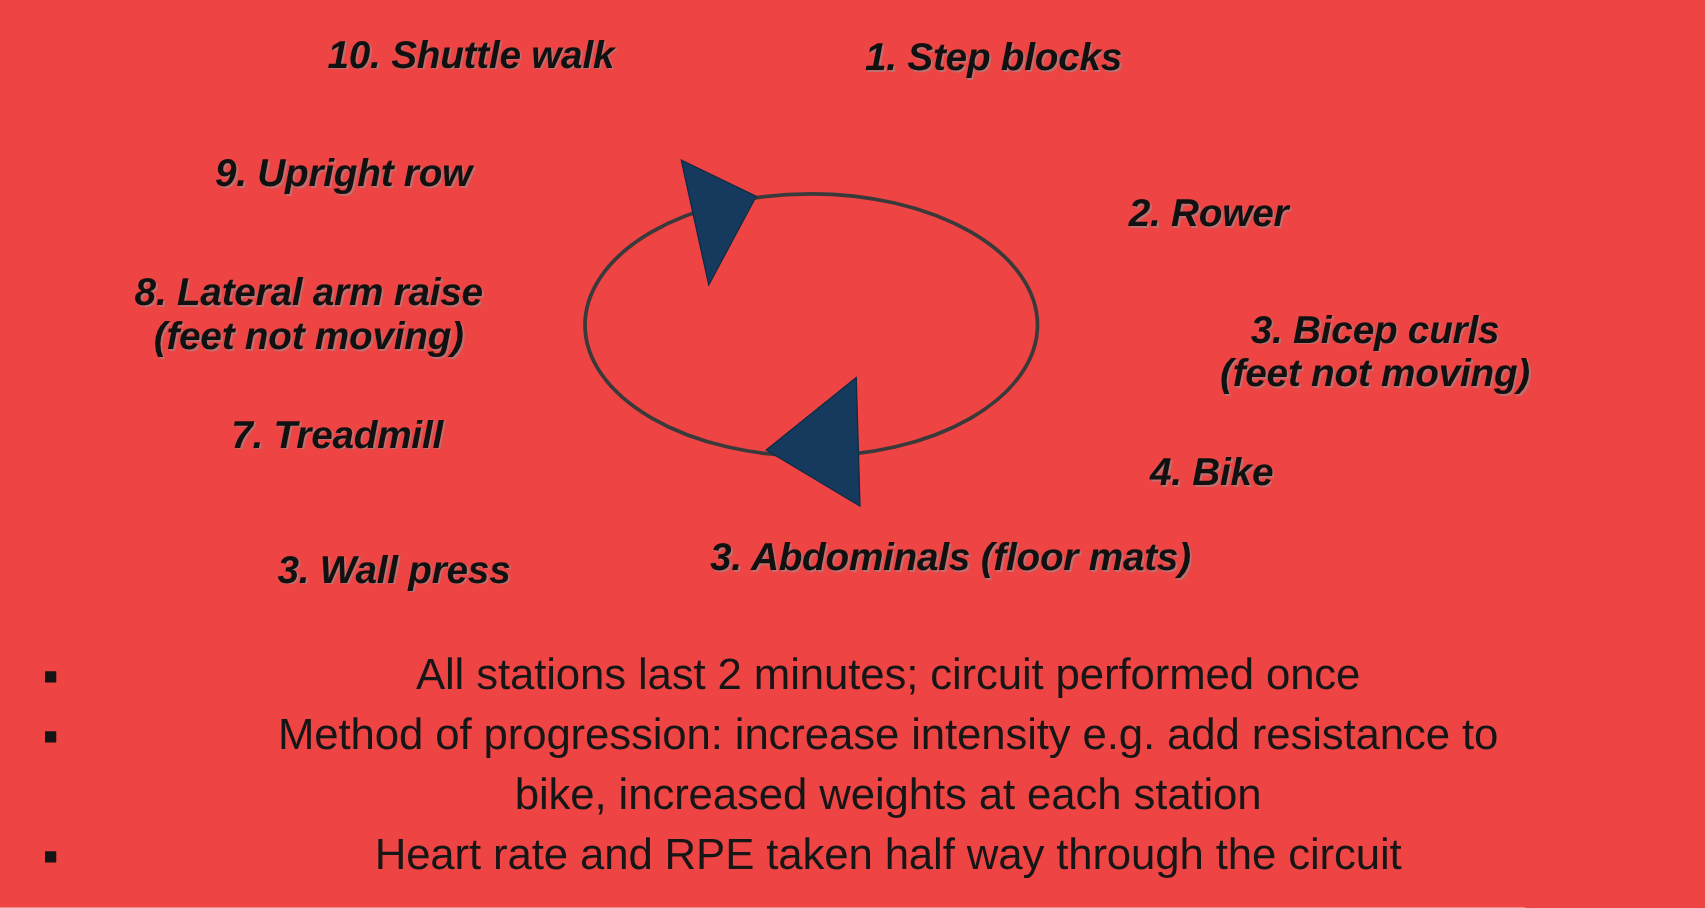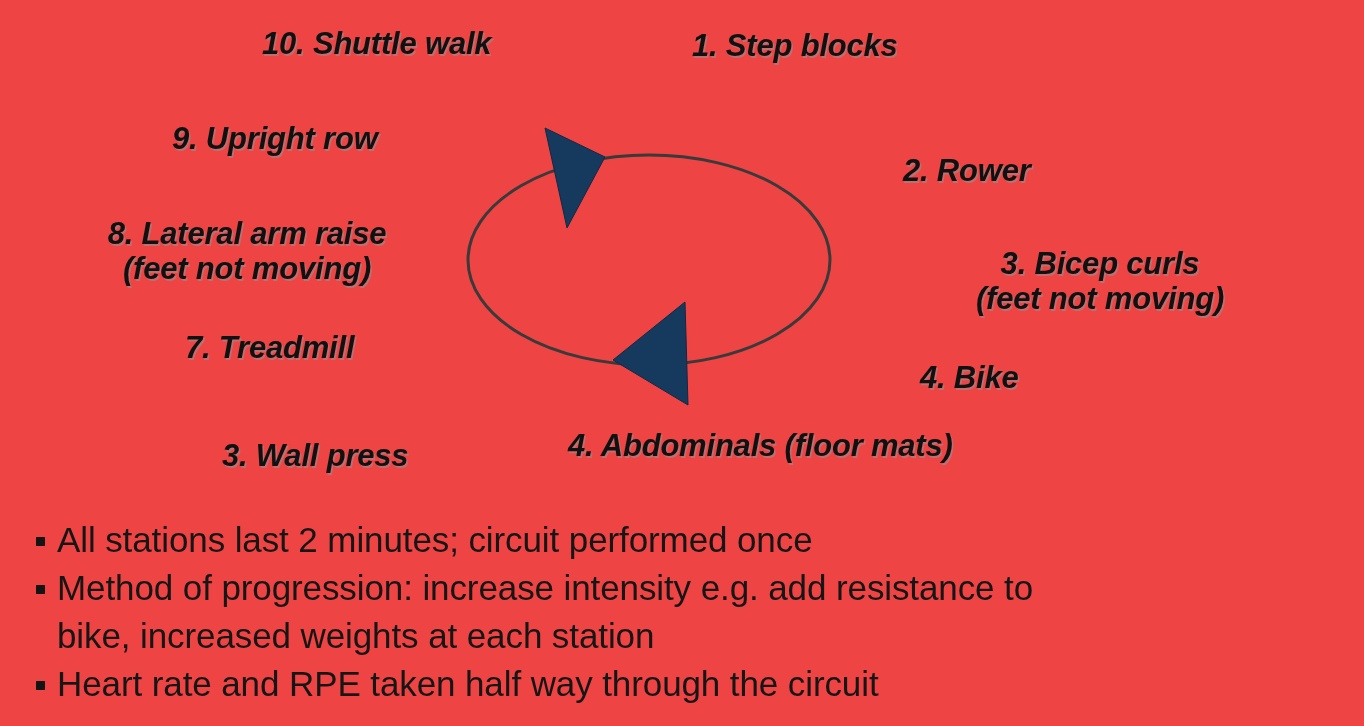--- a/index.html
+++ b/index.html
@@ -77,20 +77,21 @@
   #station-4  { left: 920px;  top: 362px; }
   #station-6  { left: 222px;  top: 440px; }
   #station-5  { left: 568px;  top: 430px; }
 
   
   #notes {
     position: absolute;
     left: 0;
     top: 516px;
     width: 1364px;
+    text-align: center;
   }
   .note-item {
     position: relative;
     padding-left: 57px;
     font-family: "Liberation Sans", sans-serif;
     font-size: 35px;
     font-weight: normal;
     font-style: normal;
     line-height: 48px;
     color: #161616;
@@ -155,21 +156,21 @@
 
     <div class="station-label" id="station-4">
       <span>4. Bike</span>
     </div>
 
     <div class="station-label" id="station-6">
       <span>3. Wall press</span>
     </div>
 
     <div class="station-label" id="station-5">
-      <span>4. Abdominals (floor mats)</span>
+      <span>3. Abdominals (floor mats)</span>
     </div>
 
   </div>
 
   <div id="notes">
 
     <div class="note-item">
       <span class="note-bullet"></span>
       <span class="note-text">All stations last 2 minutes; circuit performed once</span>
     </div>

